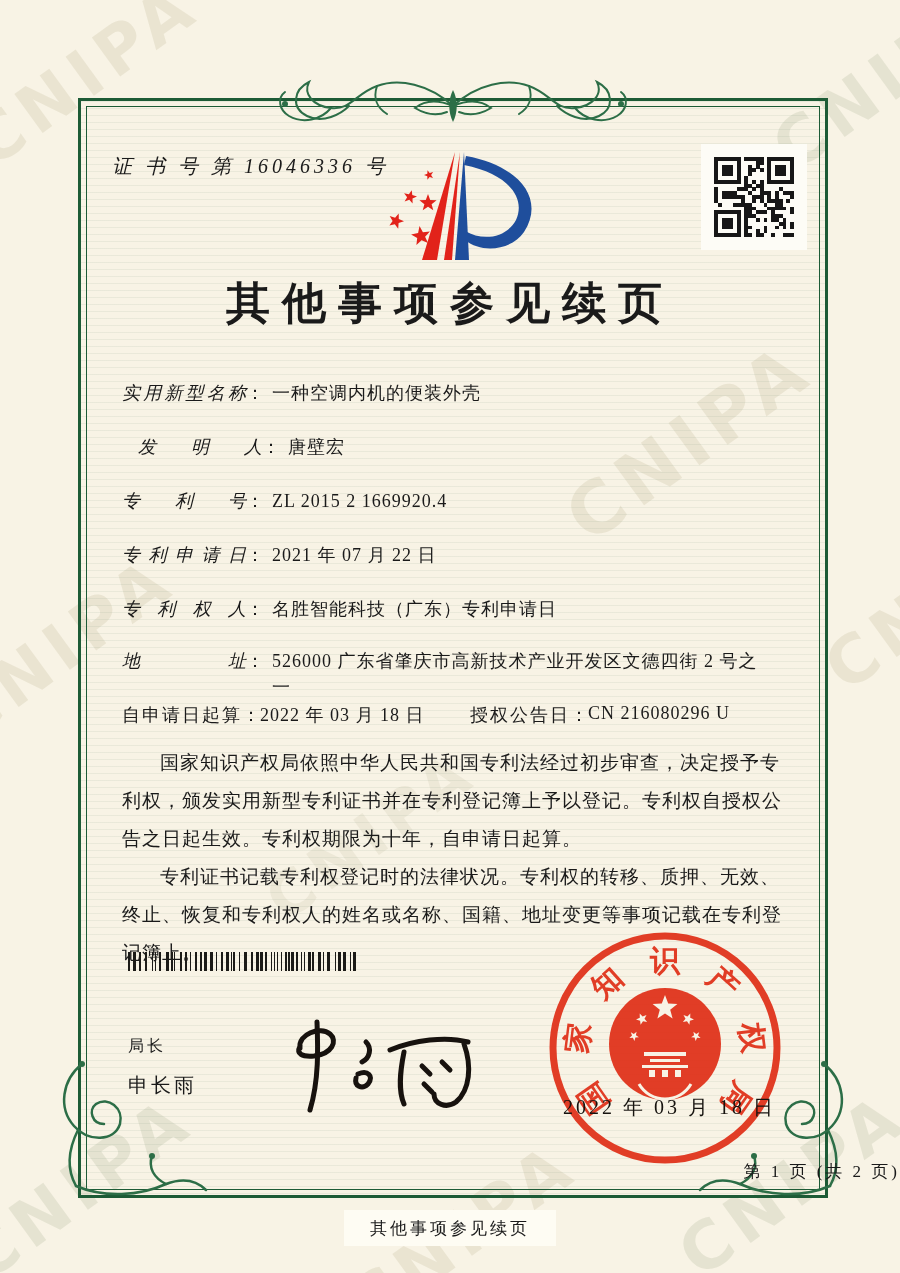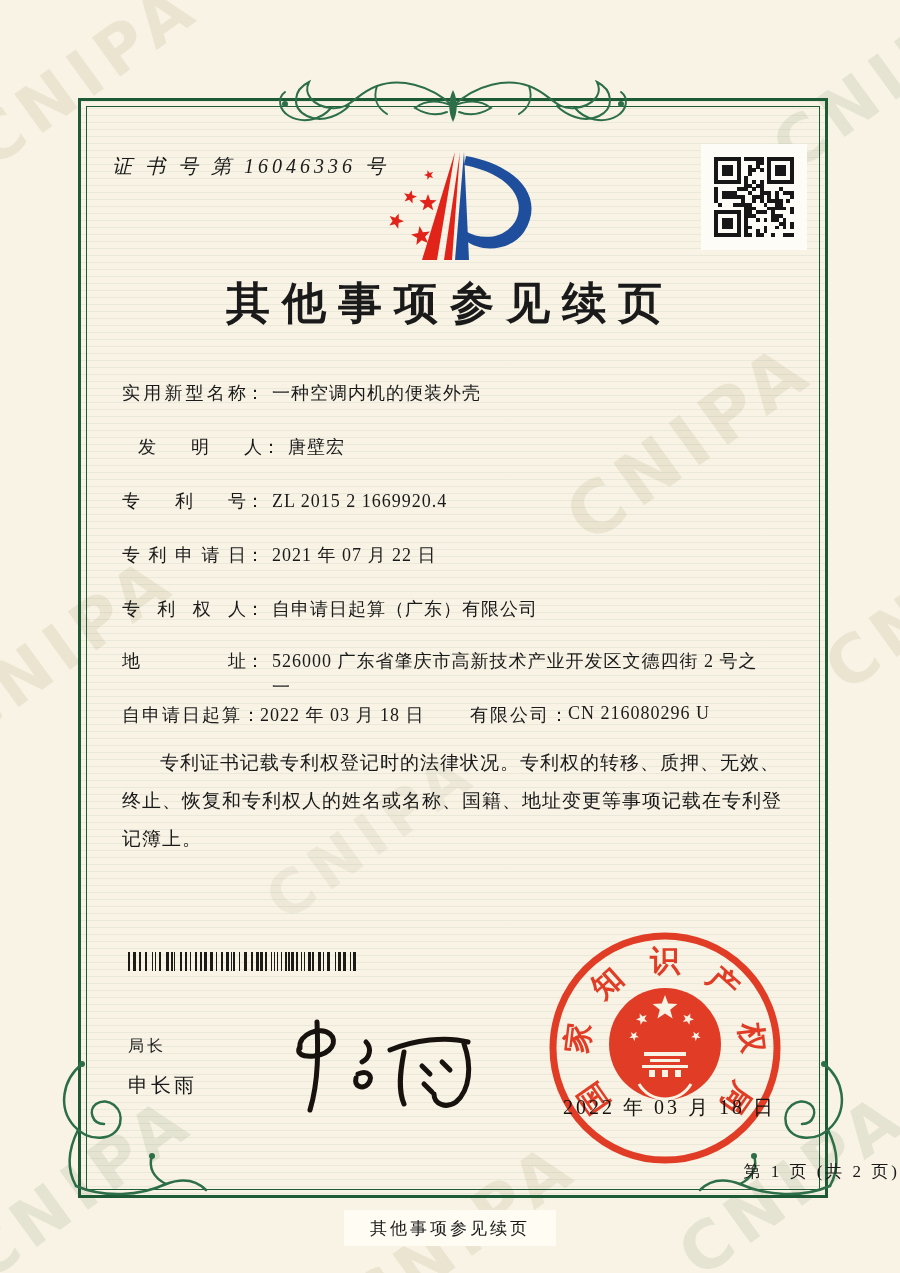--- a/index.html
+++ b/index.html
@@ -33,21 +33,21 @@
   .logo{position:absolute;left:365px;top:146px;z-index:2;}
   .qr-box{
     position:absolute;left:701px;top:144px;width:106px;height:106px;z-index:2;
     background:#fdfcf6;display:flex;align-items:center;justify-content:center;
   }
   .title{
     position:absolute;left:0;right:0;top:274px;z-index:2;text-align:center;
     font-size:44px;font-weight:bold;letter-spacing:12px;
   }
   .field{position:absolute;left:122px;z-index:2;font-size:18px;line-height:26px;}
-  .flabel{display:inline-block;width:124px;text-align:justify;text-align-last:justify;vertical-align:top;}
+  .flabel{display:inline-block;width:124px;text-align:justify;text-align-last:justify;vertical-align:top;font-style:italic;}
   .fcolon{display:inline-block;vertical-align:top;margin-right:8px;}
   .fvalue{display:inline-block;vertical-align:top;max-width:550px;white-space:pre-line;letter-spacing:1px;}
   .f1{top:380px;} .f2{top:434px;margin-left:16px;} .f3{top:488px;} .f4{top:542px;} .f5{top:596px;} .f6{top:648px;}
   .grant{position:absolute;top:703px;z-index:2;font-size:18px;}
   .grant-date{left:122px;} .grant-no{left:470px;}
   .glabel{letter-spacing:2px;}
   .paragraphs{
     position:absolute;left:122px;top:744px;width:676px;z-index:2;
     font-size:19px;line-height:38px;letter-spacing:1px;
   }
@@ -367,35 +367,36 @@
 <div class="field f2">
   <span class="flabel">发明人</span><span class="fcolon">：</span><span class="fvalue">唐壁宏</span>
 </div>
 <div class="field f3">
   <span class="flabel">专利号</span><span class="fcolon">：</span><span class="fvalue">ZL 2015 2 1669920.4</span>
 </div>
 <div class="field f4">
   <span class="flabel">专利申请日</span><span class="fcolon">：</span><span class="fvalue">2021 年 07 月 22 日</span>
 </div>
 <div class="field f5">
-  <span class="flabel">专利权人</span><span class="fcolon">：</span><span class="fvalue">自申请日起算（广东）有限公司</span>
+  <span class="flabel">专利权人</span><span class="fcolon">：</span><span class="fvalue">名胜智能科技（广东）专利申请日</span>
 </div>
 <div class="field f6">
   <span class="flabel">地址</span><span class="fcolon">：</span><span class="fvalue">526000 广东省肇庆市高新技术产业开发区文德四街 2 号之
 一</span>
 </div>
 
 <div class="grant grant-date">
   <span class="glabel">自申请日起算</span><span>：</span><span class="fvalue">2022 年 03 月 18 日</span>
 </div>
 <div class="grant grant-no">
-  <span class="glabel">有限公司</span><span>：</span><span class="fvalue">CN 216080296 U</span>
+  <span class="glabel">授权公告日</span><span>：</span><span class="fvalue">CN 216080296 U</span>
 </div>
 
 <div class="paragraphs">
+  <p>国家知识产权局依照中华人民共和国专利法经过初步审查，决定授予专利权，颁发实用新型专利证书并在专利登记簿上予以登记。专利权自授权公告之日起生效。专利权期限为十年，自申请日起算。</p>
   <p>专利证书记载专利权登记时的法律状况。专利权的转移、质押、无效、终止、恢复和专利权人的姓名或名称、国籍、地址变更等事项记载在专利登记簿上。</p>
 </div>
 
 <svg id="barcode-svg" class="barcode" width="229" height="19" viewBox="0 0 229 19" shape-rendering="crispEdges">
     <rect x="0" y="0" width="2" height="19" fill="#1c1b17"></rect>
     <rect x="5" y="0" width="3" height="19" fill="#1c1b17"></rect>
     <rect x="11" y="0" width="2" height="19" fill="#1c1b17"></rect>
     <rect x="17" y="0" width="2" height="19" fill="#1c1b17"></rect>
     <rect x="24" y="0" width="1" height="19" fill="#1c1b17"></rect>
     <rect x="27" y="0" width="1" height="19" fill="#1c1b17"></rect>

